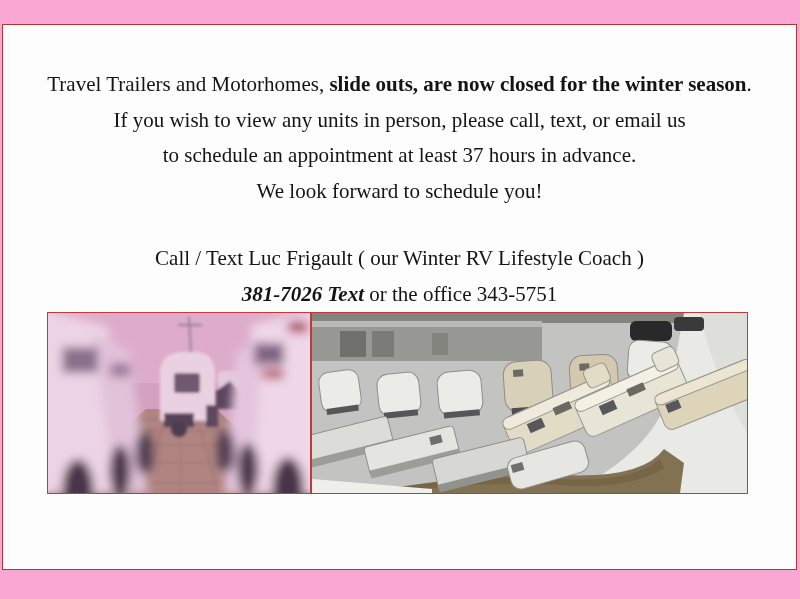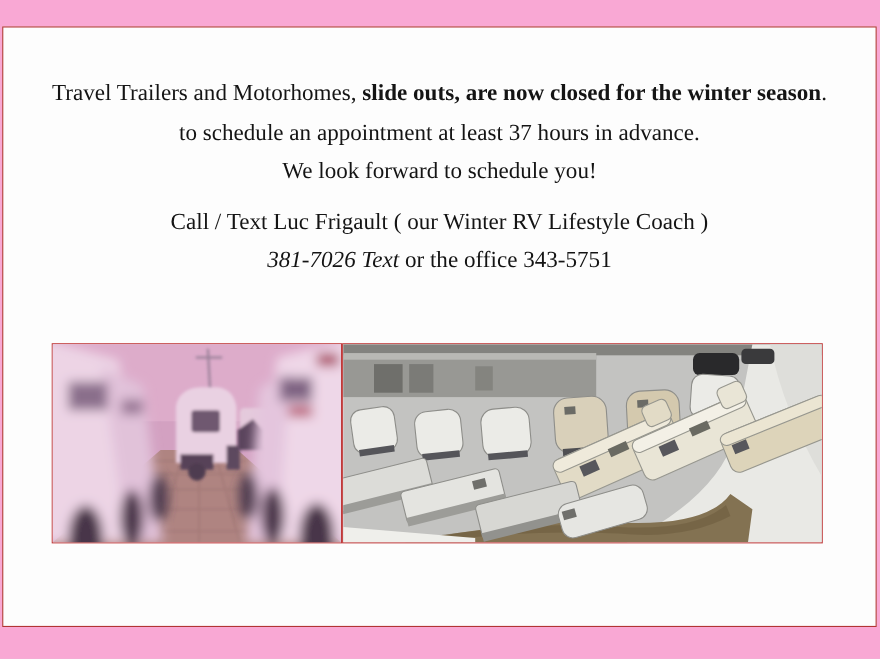--- a/index.html
+++ b/index.html
@@ -7,36 +7,37 @@
     position:relative;width:800px;height:599px;background:#f9a8d4;overflow:hidden;
     font-family:"Liberation Serif","DejaVu Serif",serif;
   }
   .panel{
     position:absolute;left:2px;top:24px;width:795px;height:546px;
     box-sizing:border-box;background:#fdfdfd;border:1px solid #b23434;
     color:#141414;
   }
   .notice-block{margin:0;padding-top:42px;text-align:center;font-size:21px;line-height:35.5px;}
   .notice-block p{margin:0;white-space:nowrap;}
-  .contact-block{margin-top:10px;text-align:center;font-size:21px;line-height:35.5px;}
+  .contact-block{margin-top:32px;text-align:center;font-size:21px;line-height:35.5px;}
   .contact-block p{margin:0;white-space:nowrap;}
   .bold{font-weight:bold;}
-  .bold-italic{font-weight:normal;font-style:italic;}
+  .bold-italic{font-weight:bold;font-style:italic;}
   .photo-row{position:absolute;left:44px;top:287px;display:flex;align-items:flex-start;}
   .photo-frame{box-sizing:border-box;border:1px solid #c03a3a;line-height:0;background:#fff;}
   .photo-frame svg{display:block;}
 </style>
 </head>
 <body>
 
 <div class="canvas">
   <div class="panel">
 
     <div class="notice-block">
       <p><span>Travel Trailers and Motorhomes, </span><span class="bold">slide outs, are now closed for the winter season</span><span>.</span></p>
+      <p>If you wish to view any units in person, please call, text, or email us</p>
       <p>to schedule an appointment at least 37 hours in advance.</p>
       <p>We look forward to schedule you!</p>
     </div>
 
     <div class="contact-block">
       <p>Call / Text Luc Frigault ( our Winter RV Lifestyle Coach )</p>
       <p><span class="bold-italic">381-7026 Text</span><span> or the office 343-5751</span></p>
     </div>
 
     <div class="photo-row">

